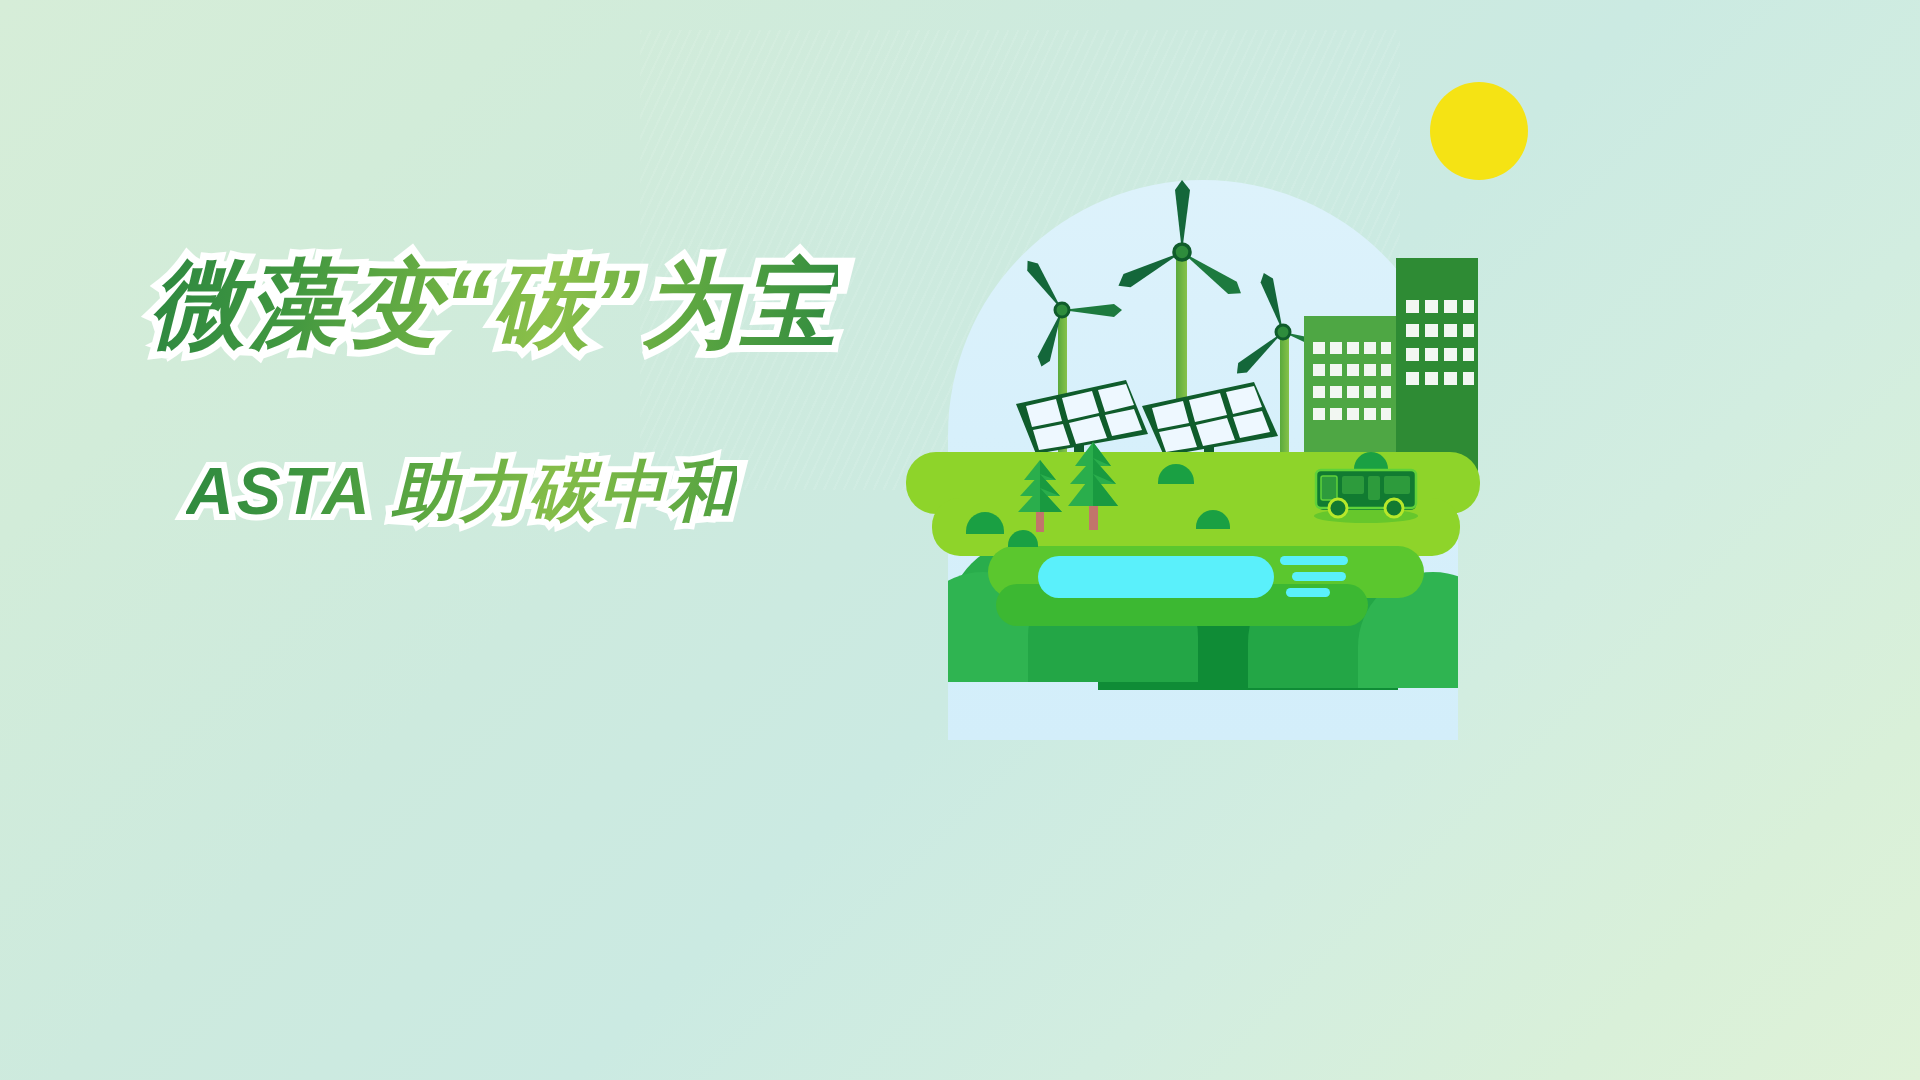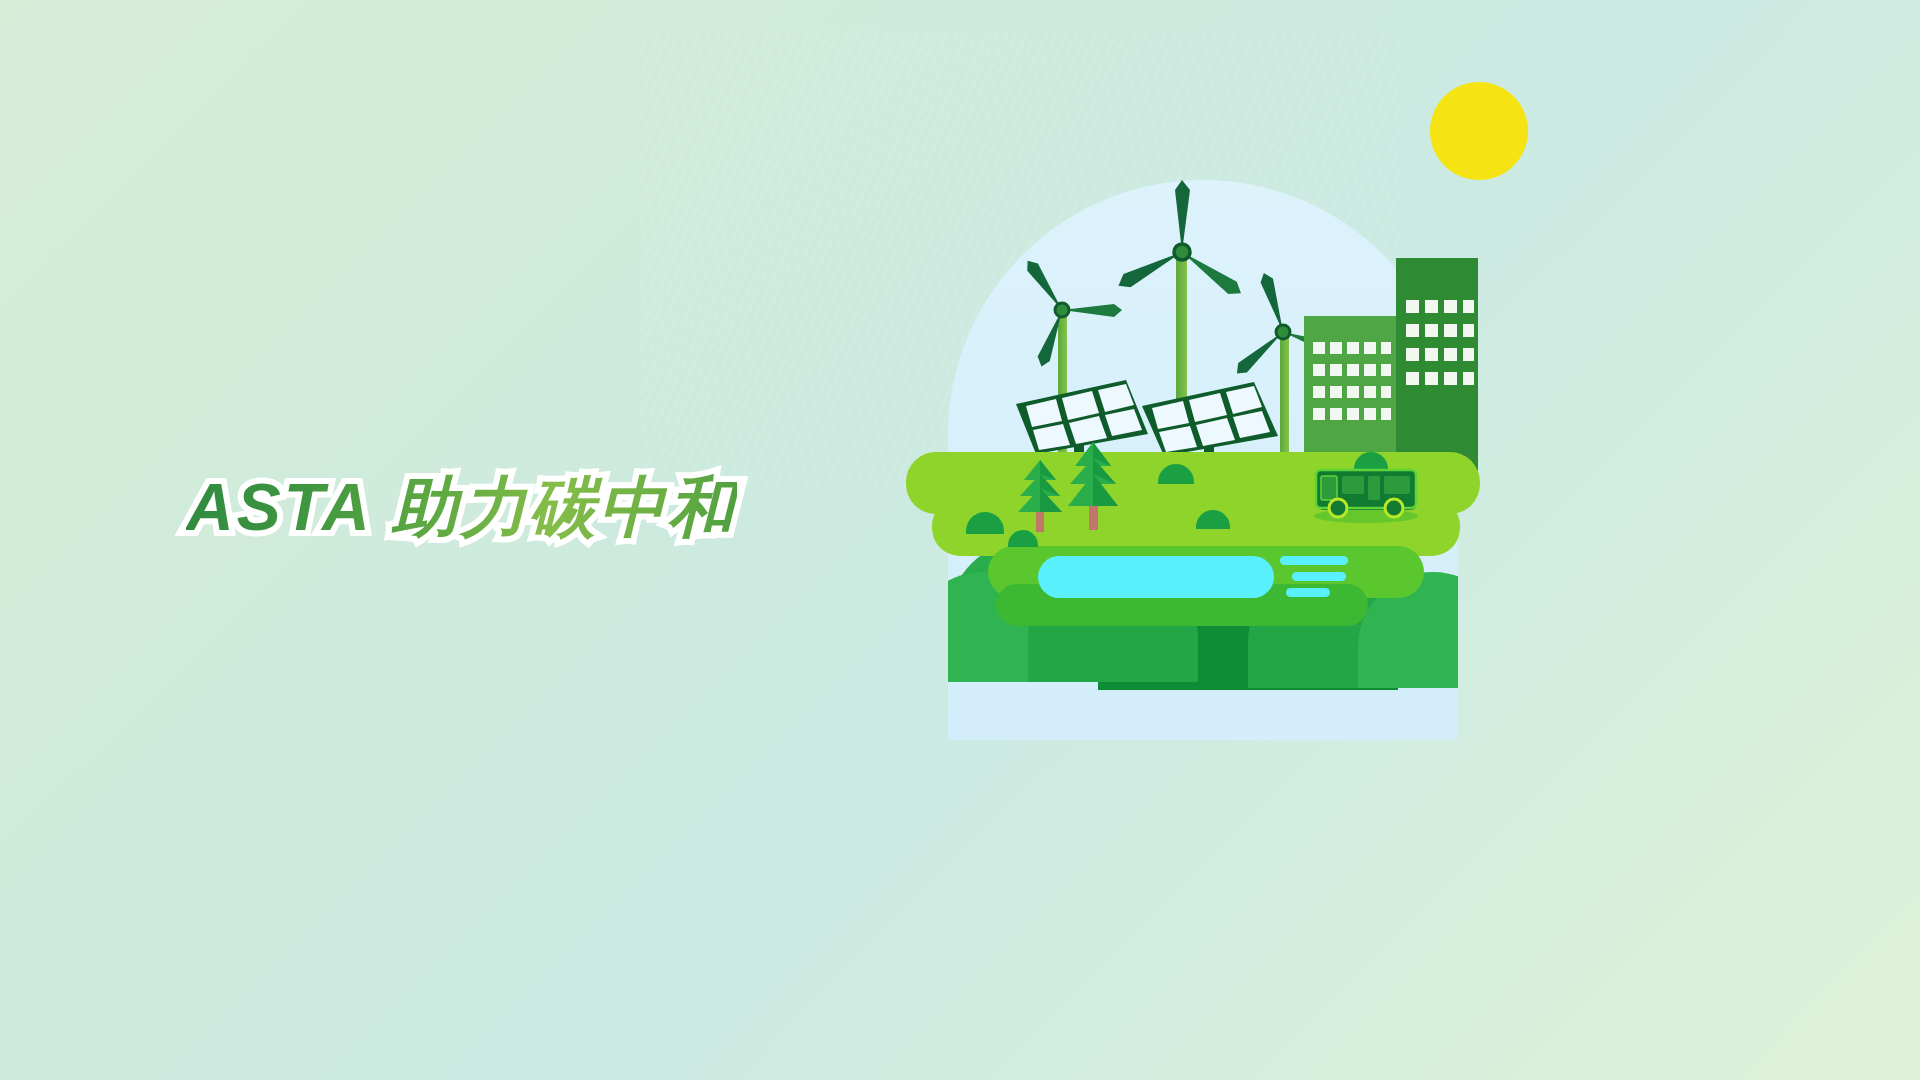--- a/index.html
+++ b/index.html
@@ -44,21 +44,21 @@
   }
   .strokewrap .over {
     position:absolute; left:0; top:0;
     background:linear-gradient(100deg,#2d8740 0%,#3f9640 20%,#74b444 46%,#8cc04a 58%,#5da741 78%,#2f8a3f 100%);
     -webkit-background-clip:text; background-clip:text; color:transparent;
   }
 
   .strokewrap2 { position:absolute; left:186px; top:452px; white-space:nowrap; }
   .strokewrap2 .under, .strokewrap2 .over {
     font-size:66px; font-weight:bold; font-style:italic;
-    letter-spacing:3px; line-height:1.2; white-space:nowrap; display:block;margin-top:16px;
+    letter-spacing:3px; line-height:1.2; white-space:nowrap; display:block;
   }
   .strokewrap2 .under { color:#ffffff; -webkit-text-stroke:12px #ffffff; paint-order:stroke fill; }
   .strokewrap2 .over {
     position:absolute; left:0; top:0;
     background:linear-gradient(100deg,#2f8a3f 0%,#3f9640 22%,#62ab42 48%,#85bd49 66%,#6cb044 84%,#4c9e40 100%);
     -webkit-background-clip:text; background-clip:text; color:transparent;
   }
 
   .badge {
     position:absolute; left:222px; top:580px;
@@ -100,20 +100,24 @@
 
   .bus { position:absolute; }
 </style>
 </head>
 <body>
 
 <div class="hatch"></div>
 
 <section class="copy">
 
+  <div class="strokewrap">
+    <span class="under">微藻变“碳”为宝</span>
+    <span class="over">微藻变“碳”为宝</span>
+  </div>
 
   <div class="strokewrap2">
     <span class="under">ASTA 助力碳中和</span>
     <span class="over">ASTA 助力碳中和</span>
   </div>
 
 </section>
 
 <section class="art">
 

